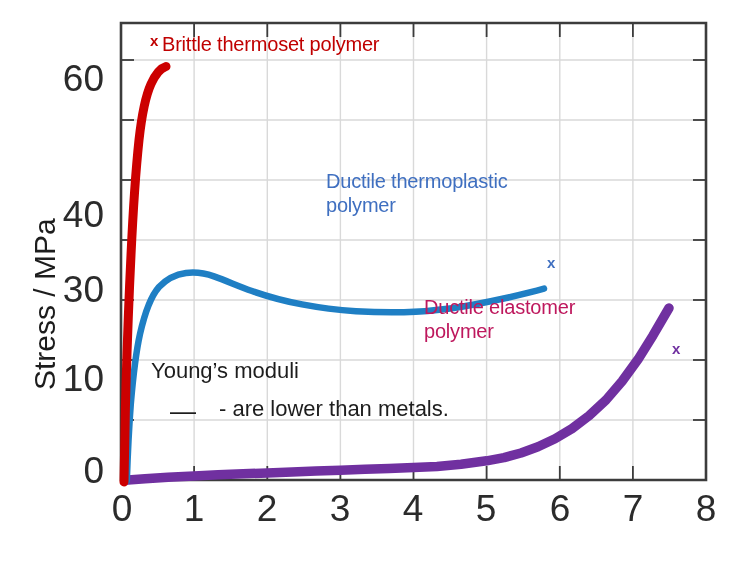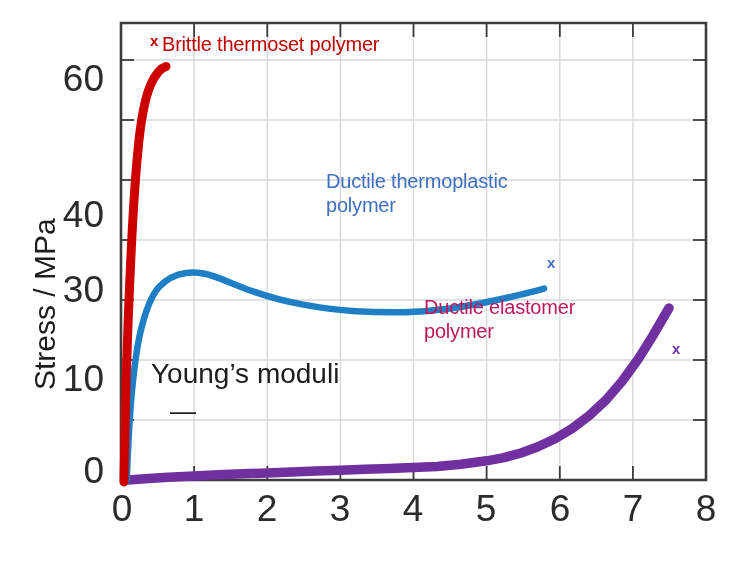--- a/index.html
+++ b/index.html
@@ -33,21 +33,21 @@
 
   #label-brittle{color:#c00000;}
   #label-thermoplastic{color:#3f6fc0;}
   #label-elastomer{color:#be185d;}
 
   .marker-x{font-size:15px;font-weight:bold;line-height:1;}
   #marker-red{color:#c00000;}
   #marker-blue{color:#3f6fc0;}
   #marker-purple{color:#7030a0;}
 
-  .note{font-size:28px;color:#1d1d1d;font-weight:400;}
+  .note{font-size:22px;color:#1d1d1d;font-weight:400;}
 </style>
 </head>
 <body>
 
 <div id="figure">
 
   <svg class="chart" viewBox="0 0 753 571">
 
     <rect id="plot-bg" x="121" y="23" width="585" height="457" fill="#ffffff"></rect>
 
@@ -327,14 +327,15 @@
   <div class="lbl marker-x" id="marker-blue" style="left:547px;top:255px;">x</div>
 
   <div class="lbl series-label two-line" id="label-elastomer" style="left:424px;top:296px;">
     <div>Ductile elastomer</div>
     <div>polymer</div>
   </div>
   <div class="lbl marker-x" id="marker-purple" style="left:672px;top:341px;">x</div>
 
   <div class="lbl note" style="left:151px;top:360px;">Young’s moduli</div>
   <div class="lbl note" style="left:170px;top:398px;font-size:26px;">—</div>
+  <div class="lbl note" style="left:219px;top:398px;">- are lower than metals.</div>
 
 </div>
 
 </body></html>

